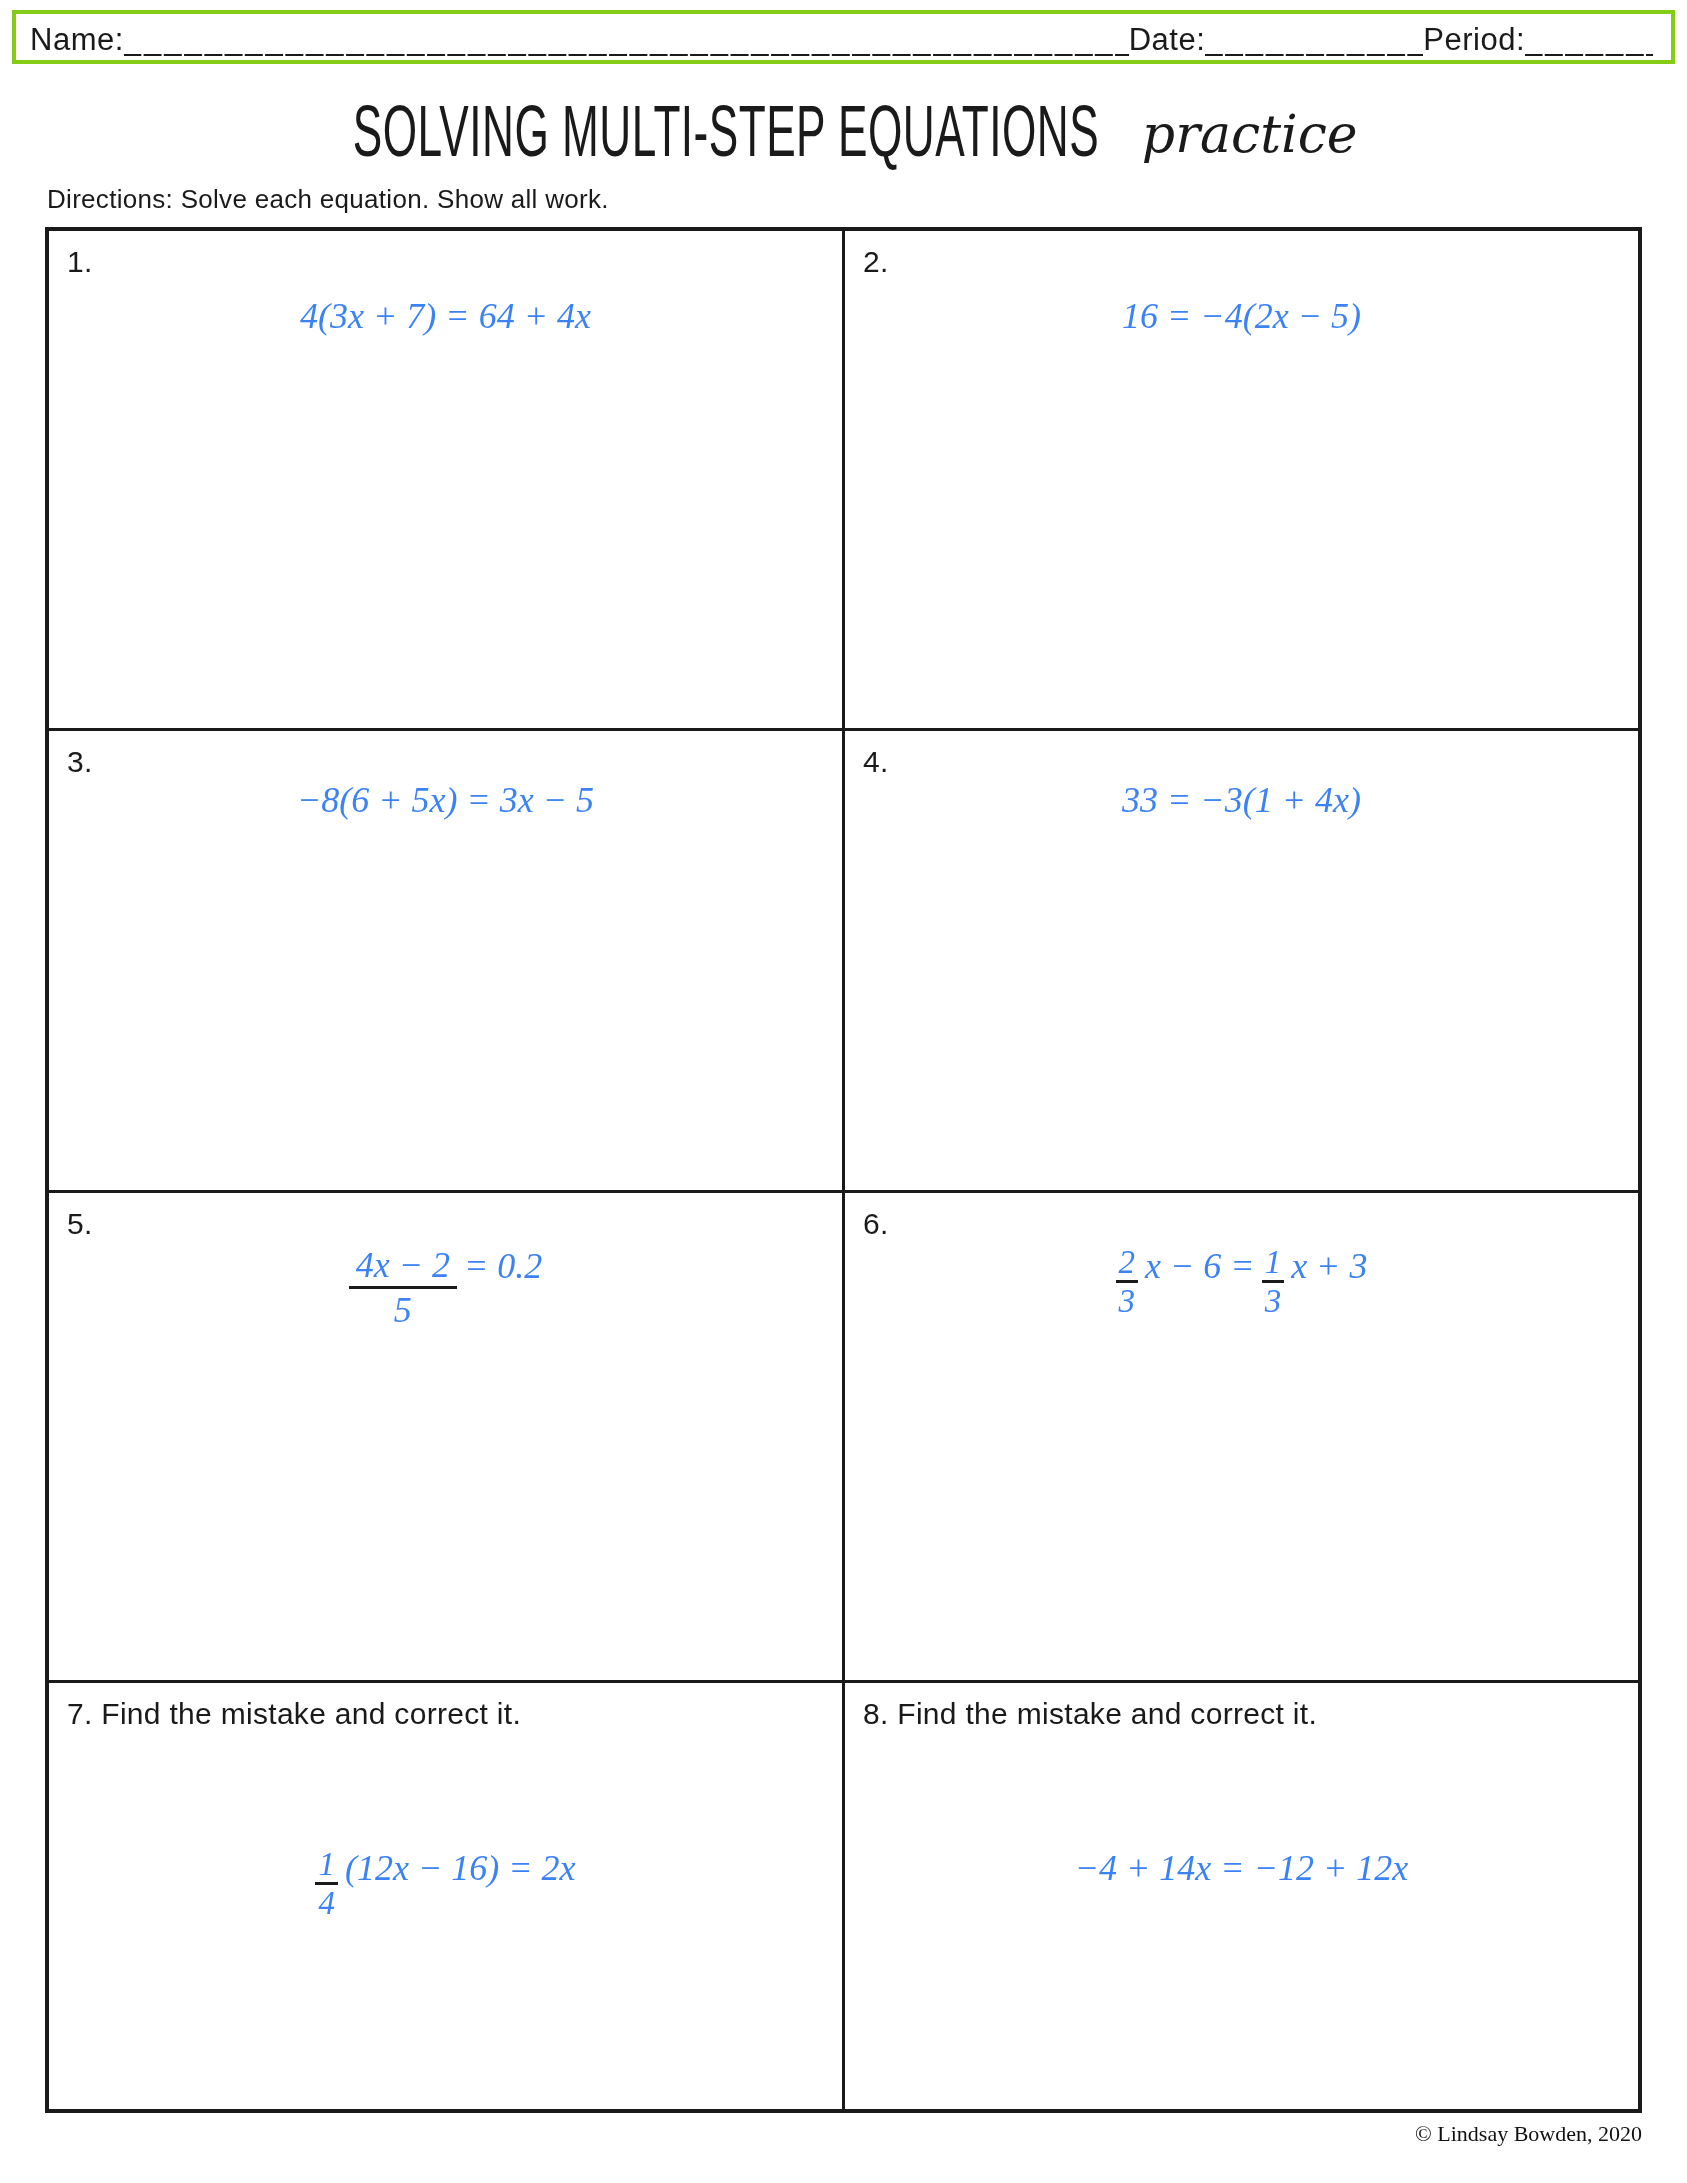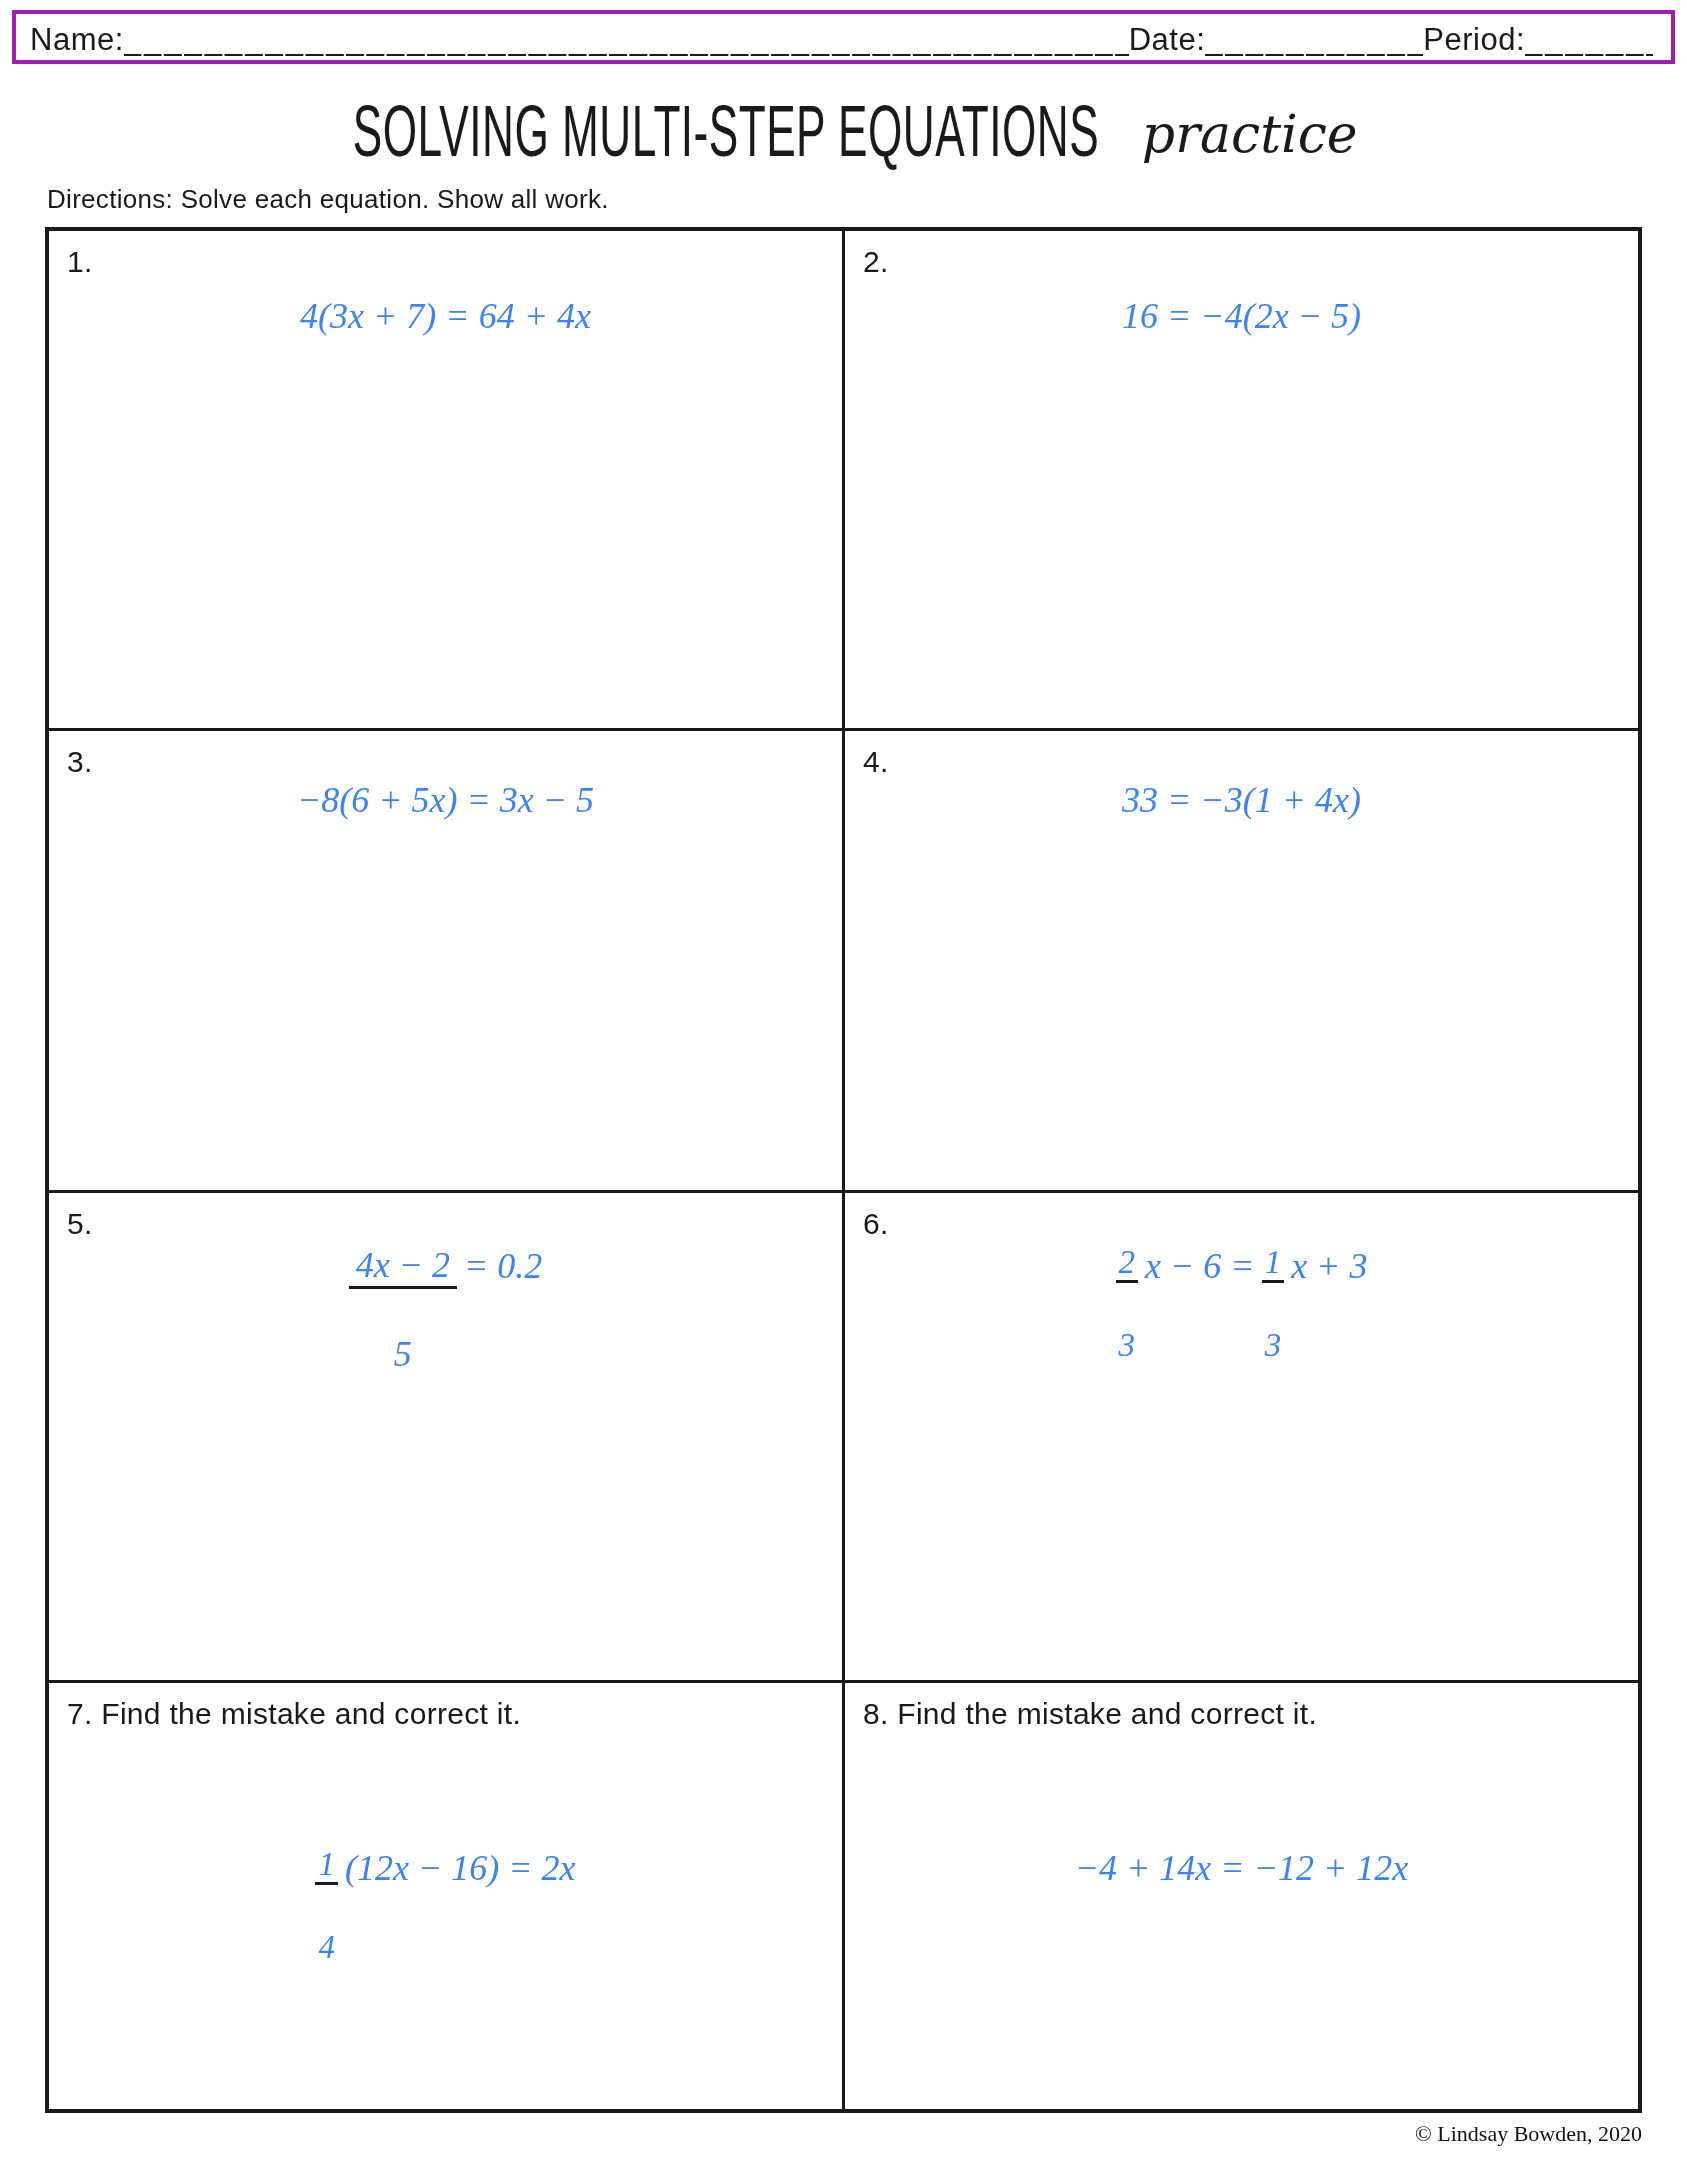--- a/index.html
+++ b/index.html
@@ -9,21 +9,21 @@
     width: 1687px; height: 2183px;
     font-family: "Liberation Sans", sans-serif;
     color: #1a1a1a;
     overflow: hidden;
   }
   .page { width: 1687px; height: 2183px; position: relative; }
 
   
   .header-box {
     margin: 10px 12px 0 12px;
-    border: 4px solid #a21caf;
+    border: 4px solid #84cc16;
     padding: 8px 18px 2px 14px;
     display: flex;
     align-items: baseline;
     font-size: 31px;
     white-space: nowrap;
   }
   .hlabel { flex: 0 0 auto; letter-spacing: 0.5px; }
   .uline {
     letter-spacing: 3px;
     overflow: hidden;
@@ -105,21 +105,20 @@
   tr.row1 .eqwrap { margin-top: 16px; }
   tr.row2 .eqwrap { margin-top: 0; }
   tr.row3 .eqwrap { margin-top: 4px; }
   tr.row4 .eqwrap { margin-top: 116px; }
 
   .frac {
     display: inline-flex;
     flex-direction: column;
     align-items: center;
     line-height: 1.12;
-    gap: 44px;
   }
   .frac .fnum {
     padding: 0 7px 1px 7px;
     border-bottom: 3px solid #1a1a1a;
   }
   .frac .fden { padding-top: 1px; }
   .frac.small { font-size: 33px; line-height: 1.05; }
   .frac.small .fnum { padding: 0 3px 1px 3px; border-bottom-width: 3px; }
 
   

